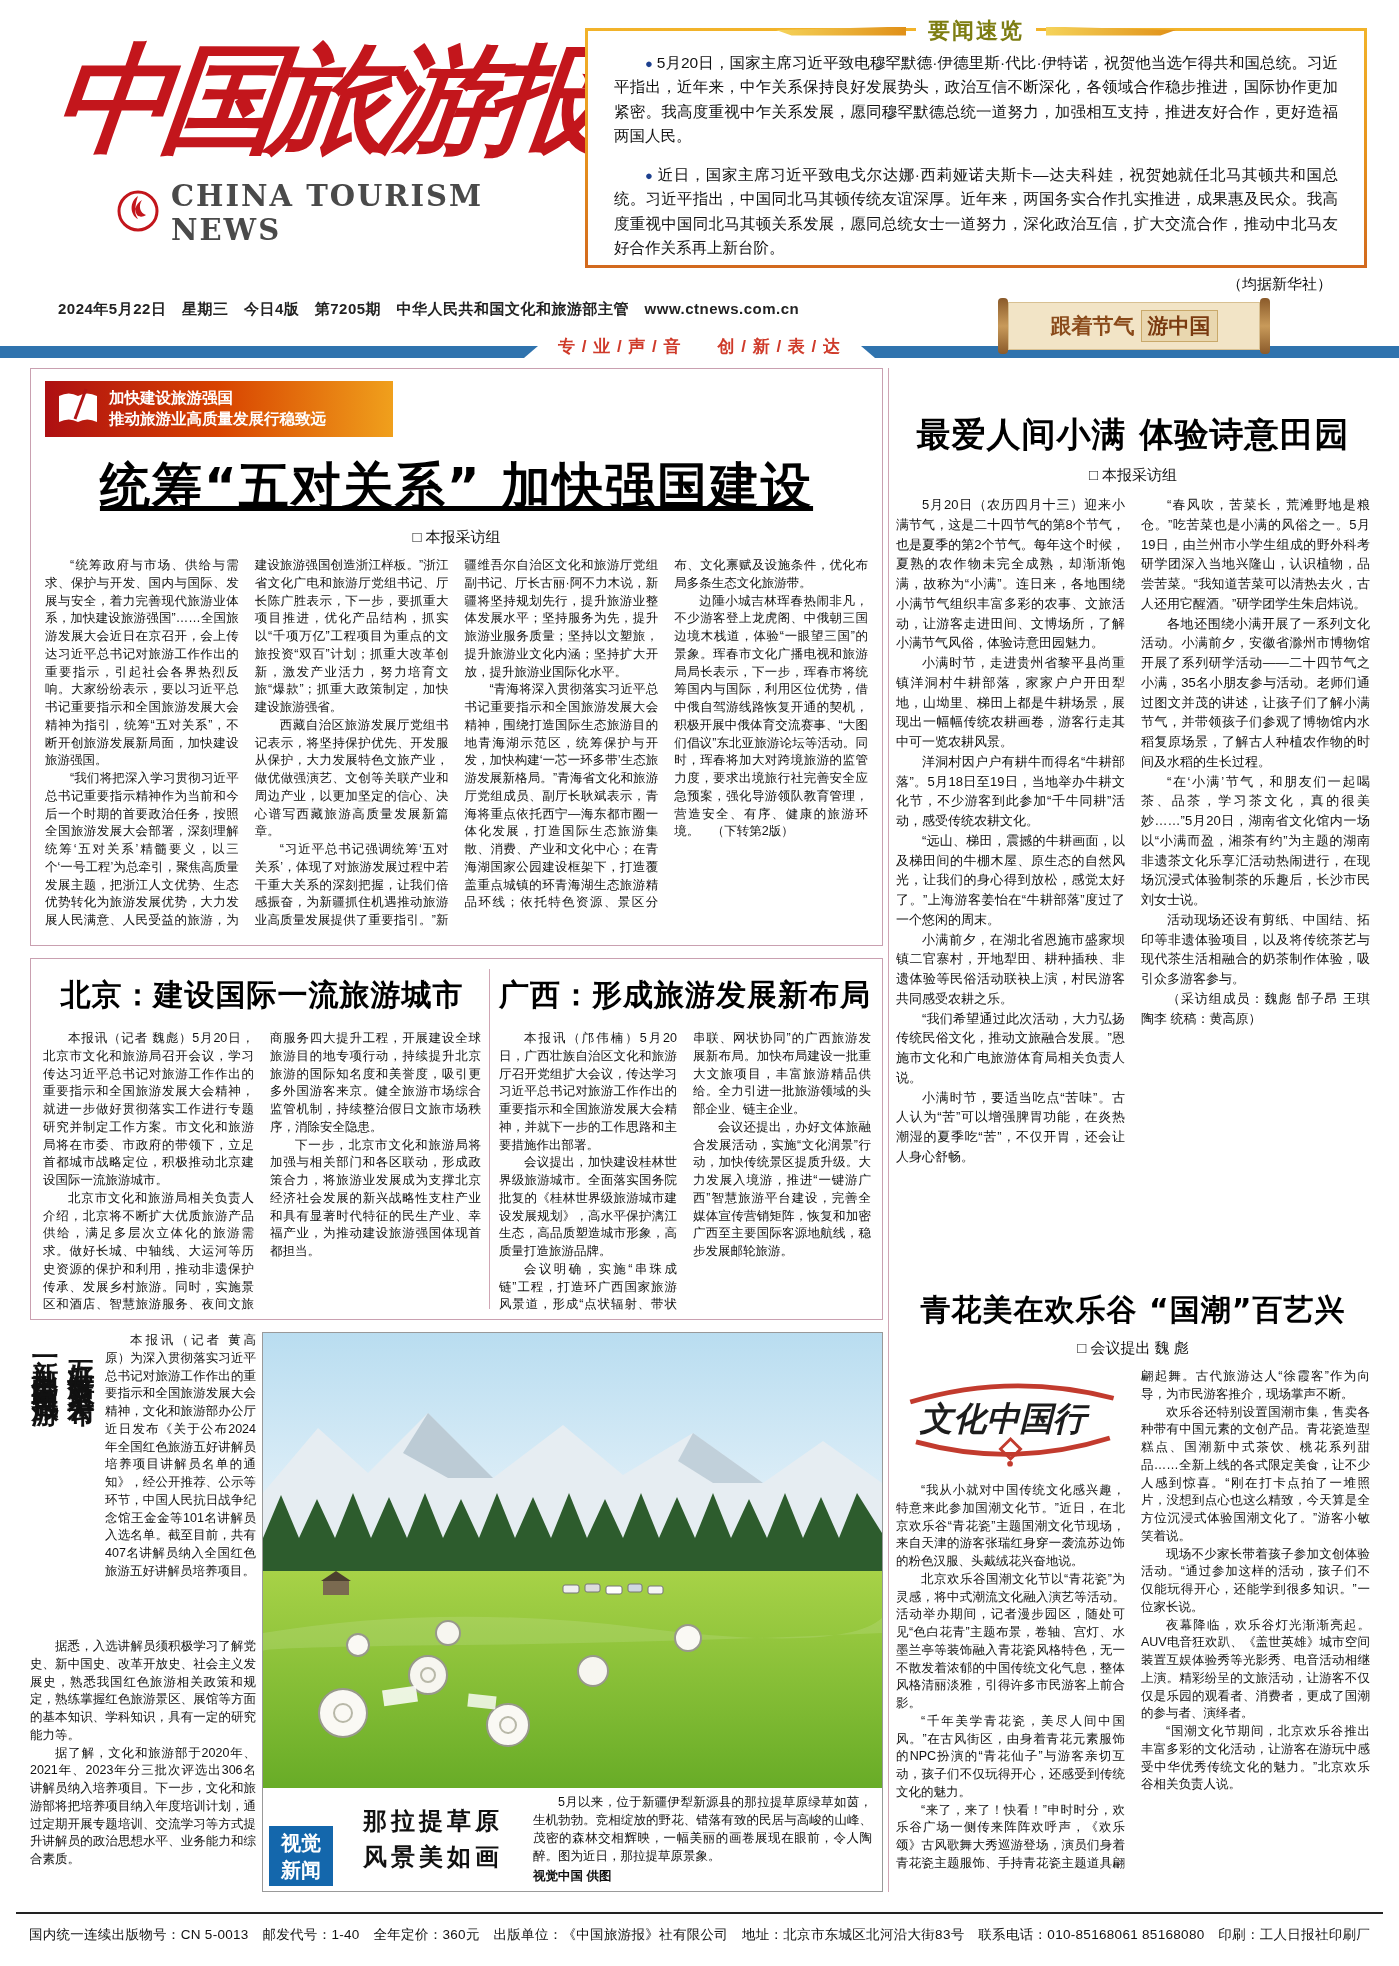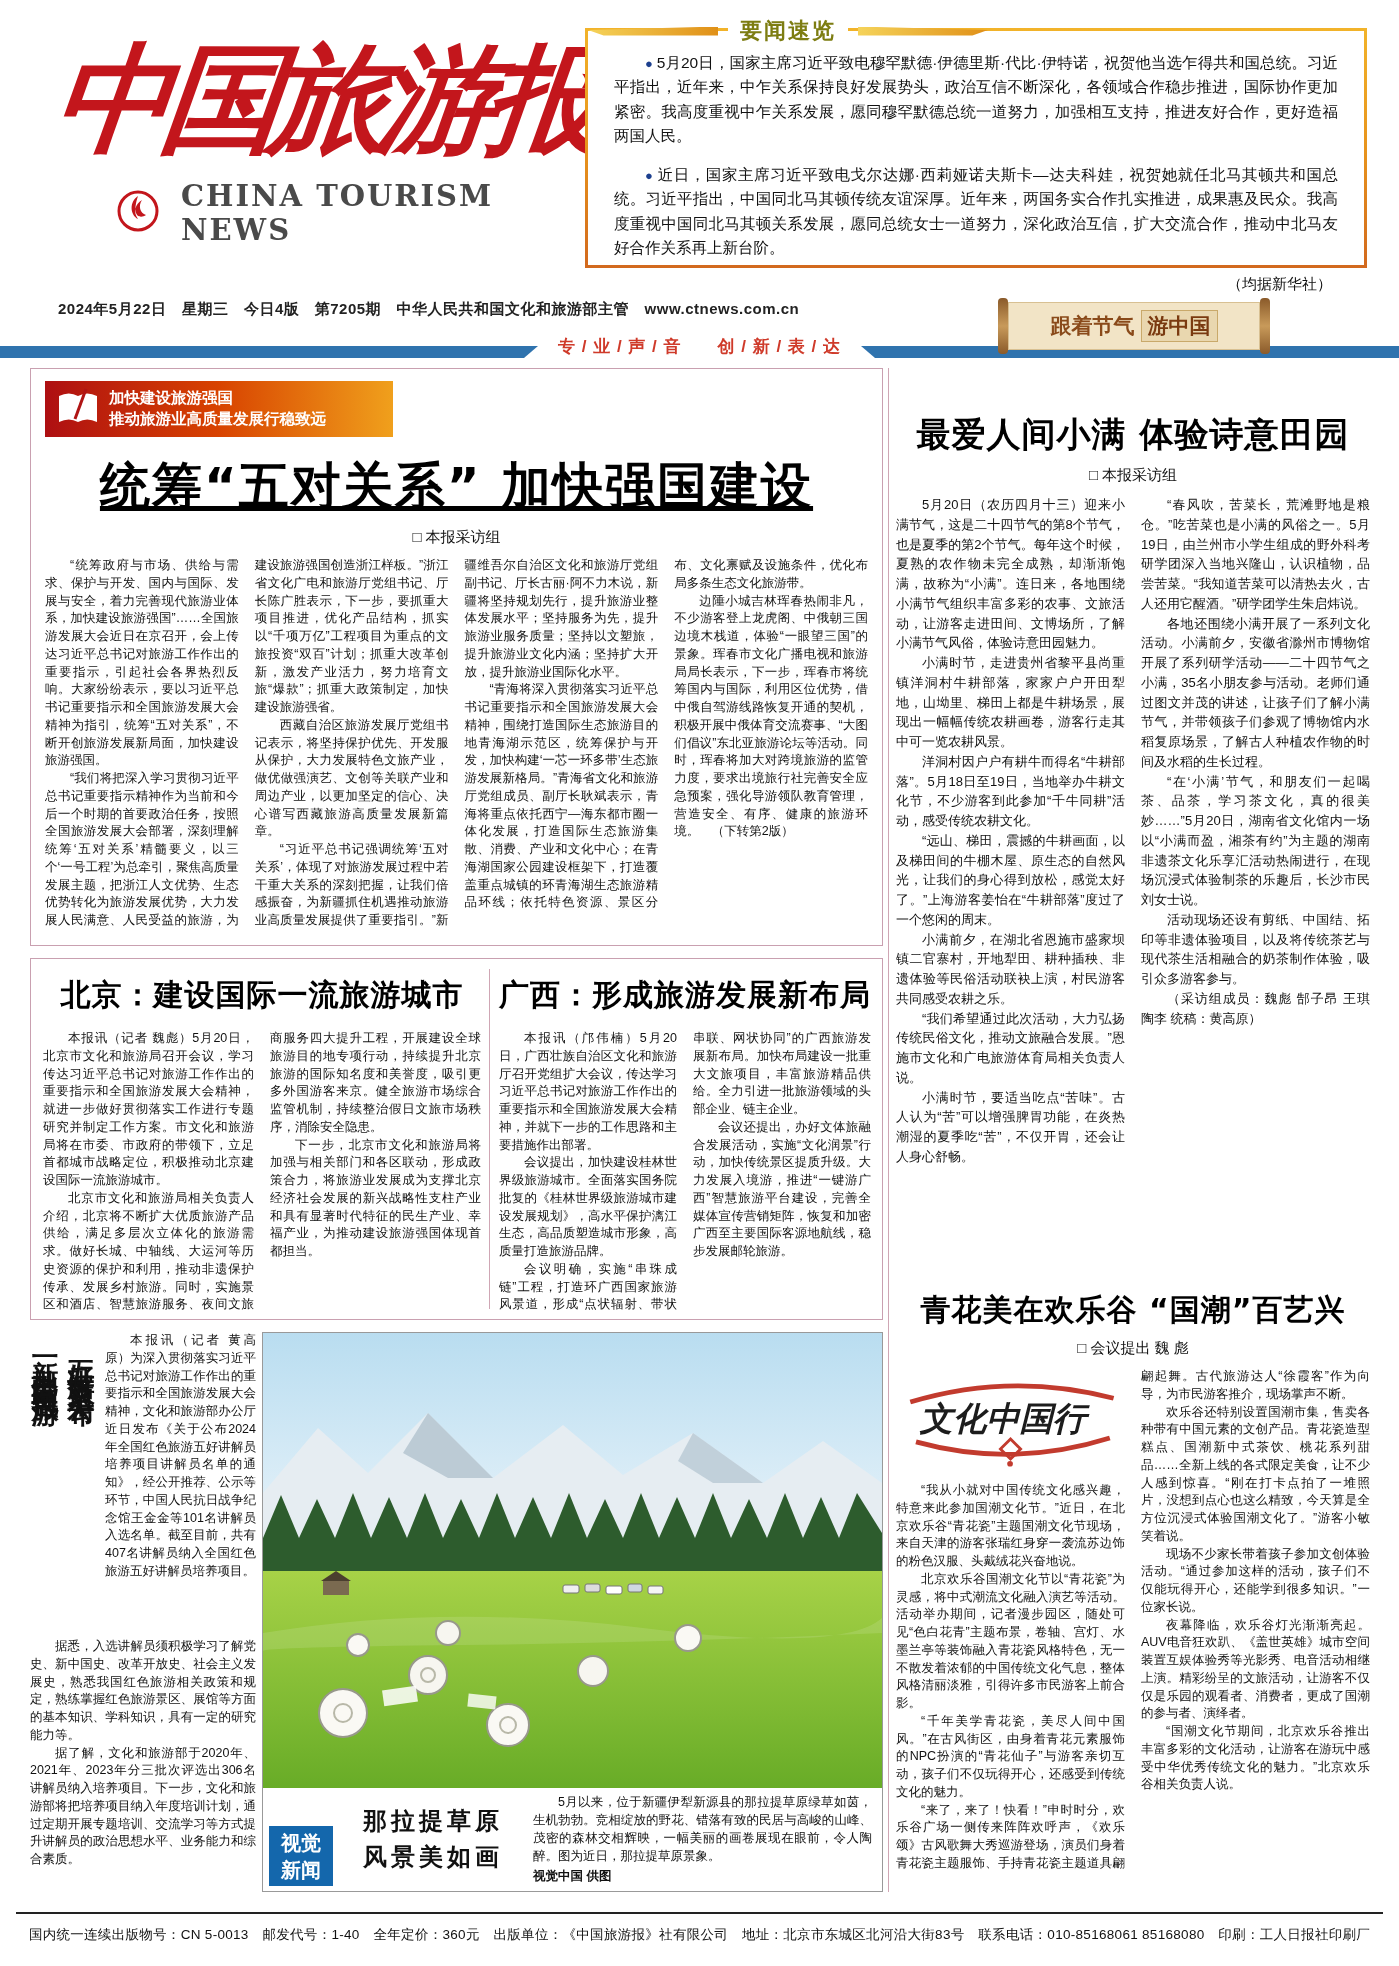--- a/index.html
+++ b/index.html
@@ -4,27 +4,27 @@
 <style>
   html,body{margin:0;padding:0;background:#e8e8e8;}
   .page{position:relative;width:1399px;height:1966px;background:#ffffff;margin:0 auto;
         font-family:"Liberation Sans",sans-serif;color:#111;overflow:hidden;}
   .hd{font-family:"DejaVu Sans","Liberation Sans",sans-serif;font-weight:900;color:#000;}
 
   
   .logo-block{position:absolute;left:55px;top:22px;width:530px;height:250px;}
   .logo-cn{font-family:"DejaVu Serif",serif;font-style:italic;font-weight:bold;color:#c3161c;
            font-size:118px;letter-spacing:-10px;line-height:1.3;transform:skewX(-6deg);white-space:nowrap;}
-  .logo-sub{display:flex;align-items:center;gap:20px;margin-top:4px;margin-left:60px;}
+  .logo-sub{display:flex;align-items:center;gap:10px;margin-top:4px;margin-left:60px;}
   .logo-en{font-family:"DejaVu Serif",serif;font-weight:bold;font-size:29px;color:#4a4a4a;letter-spacing:2px;}
 
   .digest-wrap{position:absolute;left:585px;top:28px;width:782px;height:240px;
                background:linear-gradient(180deg,#f2b32a,#e8941c,#d2691e);padding:3px;box-sizing:border-box;}
   .digest-in{position:relative;background:#fff;width:100%;height:100%;box-sizing:border-box;padding:20px 26px 6px;}
-  .digest-titlebar{position:absolute;top:-15px;left:0;width:100%;display:flex;align-items:center;gap:10px;}
+  .digest-titlebar{position:absolute;top:-15px;left:0;width:100%;display:flex;justify-content:center;align-items:center;gap:10px;}
   .digest-title{background:#fff;padding:0 12px;font-size:22px;font-weight:900;color:#7d7d12;letter-spacing:2px;}
   .swoosh{width:130px;height:9px;background:linear-gradient(90deg,#f5d35a,#e09018);}
   .swoosh.l{clip-path:polygon(0 40%,100% 0,100% 100%,12% 100%);}
   .swoosh.r{clip-path:polygon(0 0,100% 40%,88% 100%,0 100%);}
   .digest-list p{margin:0 0 14px;font-size:15.5px;line-height:1.58;text-align:justify;text-indent:2em;}
   .digest-list p::before{content:"● ";color:#1c3f8e;font-size:13px;}
   .digest-src{text-align:right;font-size:15px;margin-right:6px;}
 
   .dateline{position:absolute;left:58px;top:300px;width:950px;font-size:15px;font-weight:bold;color:#222;letter-spacing:.5px;}
 

